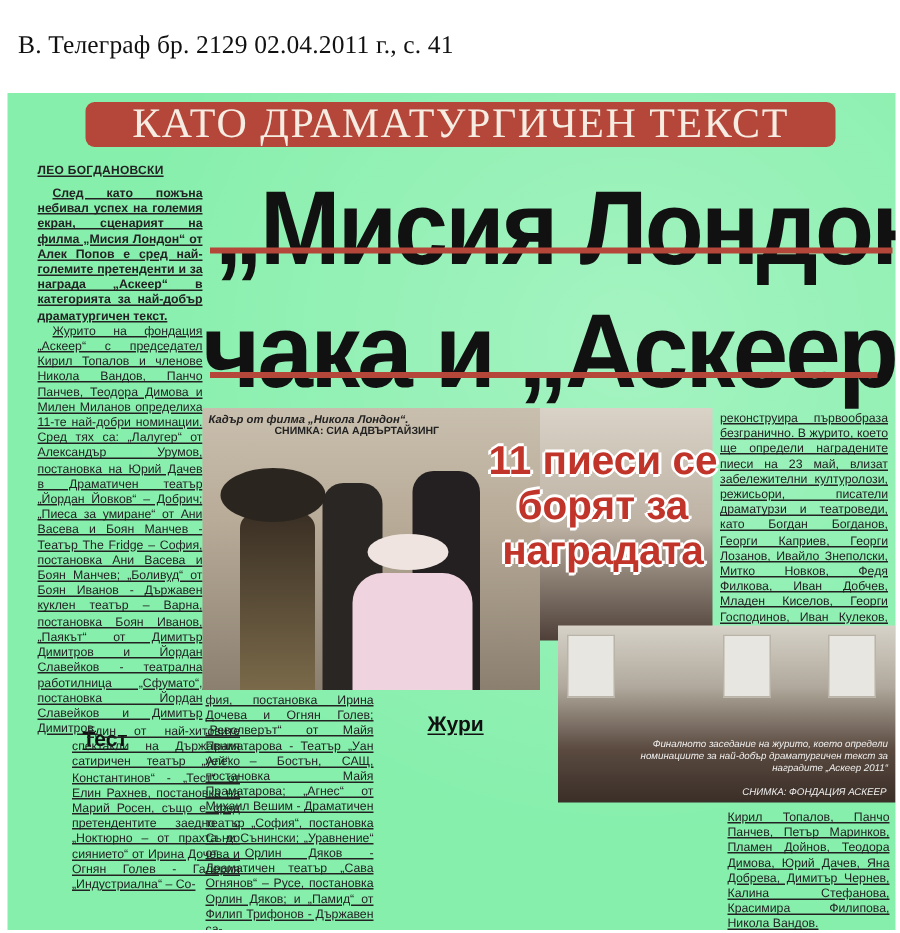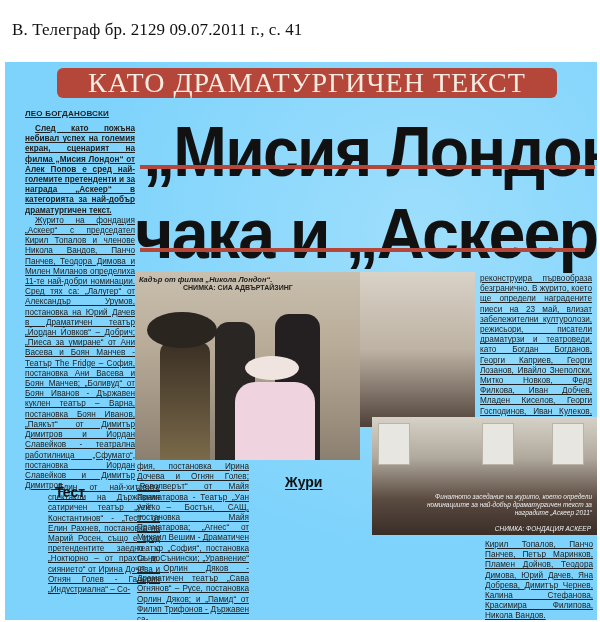--- a/index.html
+++ b/index.html
@@ -1,18 +1,18 @@
 <!DOCTYPE html>
 <html><head>
 <meta charset="utf-8">
 <style>
   html, body { margin:0; padding:0; }
   body { width:600px; height:622px; background:#ffffff; position:relative; overflow:hidden; font-family:"Liberation Sans", sans-serif; }
   .citation { position:absolute; left:12px; top:20px; font-family:"Liberation Serif", serif; font-size:17px; color:#111; letter-spacing:0.1px; }
-  .clip { position:absolute; left:5px; top:62px; width:592px; height:558px; background:#7dd3fc; overflow:hidden; }
+  .clip { position:absolute; left:5px; top:62px; width:592px; height:558px; background:#86efac; overflow:hidden; }
   .clip::before { content:""; position:absolute; inset:0; background:radial-gradient(ellipse at 70% 30%, rgba(255,255,255,0.25), rgba(0,0,0,0) 60%); pointer-events:none; }
   .kicker { position:absolute; left:52px; top:6px; width:500px; height:30px; background:#b5473a; border-radius:6px; color:#f7ece2; font-family:"Liberation Serif", serif; font-size:28px; line-height:30px; text-align:center; letter-spacing:1px; white-space:nowrap; font-weight:normal; }
   .byline { position:absolute; left:20px; top:47px; font-size:8px; font-weight:bold; text-decoration:underline; color:#222; letter-spacing:0.2px; }
   .headline { position:absolute; left:130px; top:58px; width:465px; font-family:"Liberation Sans", sans-serif; font-weight:bold; color:#111; }
   .hl1 { position:absolute; left:8px; top:-8px; font-size:70px; line-height:80px; white-space:nowrap; letter-spacing:-2px; transform:scaleX(0.92); transform-origin:left; }
   .hl2 { position:absolute; left:0px; top:74px; font-size:70px; line-height:80px; white-space:nowrap; letter-spacing:-2px; transform:scaleX(0.95); transform-origin:left; }
   .rule1 { position:absolute; left:135px; top:103px; width:455px; height:4px; background:#b5473a; }
   .rule2 { position:absolute; left:135px; top:186px; width:445px; height:4px; background:#b5473a; }
   .col { position:absolute; font-size:8.2px; line-height:10.2px; color:#222; text-align:justify;text-decoration:underline; }
   .col p { margin:0; text-indent:10px; }
@@ -30,21 +30,21 @@
   .photo-credit1 { position:absolute; left:178px; top:222px; font-size:7px; font-weight:bold; color:#222; }
   .overlay-hl { position:absolute; left:312px; top:230px; width:170px; font-weight:bold; font-size:27px; line-height:30px; color:#c0342a; text-align:center; text-shadow:2px 0 #fff,-2px 0 #fff,0 2px #fff,0 -2px #fff,1px 1px #fff,-1px -1px #fff; }
   .photo3 { position:absolute; left:367px; top:355px; width:225px; height:118px; background:linear-gradient(180deg,#d6d2c8 0%,#b0a89c 35%,#5a4a40 70%,#3a2e28 100%); overflow:hidden; }
   .photo3 .window { position:absolute; top:6px; width:30px; height:40px; background:#e8e6e0; border:1px solid #b9b3a8; }
   .photo3 .caption { position:absolute; left:40px; top:76px; width:180px; font-size:6.5px; line-height:8px; font-style:italic; color:#eee; text-align:right; }
   .photo3 .credit { position:absolute; right:6px; top:108px; font-size:6.5px; color:#eee; font-style:italic; }
 </style>
 </head>
 <body>
 
-<div class="citation">В. Телеграф  бр. 2129 09.07.2011 г., с. 41</div>
+<div class="citation">В. Телеграф  бр. 2129 02.04.2011 г., с. 41</div>
 
 <div class="clip">
 
   <div class="kicker">КАТО ДРАМАТУРГИЧЕН ТЕКСТ</div>
 
   <div class="byline">ЛЕО БОГДАНОВСКИ</div>
 
   <div class="headline">
     <div class="hl1">„Мисия Лондон“</div>
     <div class="hl2">чака и „Аскеер“</div>
@@ -67,20 +67,21 @@
     <div class="man1"></div>
     <div class="man2"></div>
     <div class="woman1"></div>
     <div class="hat1"></div>
     <div class="queen"></div>
     <div class="qhat"></div>
   </div>
   <div class="photo2"></div>
   <div class="photo-caption1">Кадър от филма „Никола Лондон“.</div>
   <div class="photo-credit1">СНИМКА: СИА АДВЪРТАЙЗИНГ</div>
+  <div class="overlay-hl">11 пиеси се борят за наградата</div>
 
   <div class="col" style="left:475px; top:212px; width:112px;">
     <p style="text-indent:0">реконструира първообраза безгранично. В журито, което ще определи наградените пиеси на 23 май, влизат забележителни културолози, режисьори, писатели драматурзи и театроведи, като Богдан Богданов, Георги Каприев, Георги Лозанов, Ивайло Знеполски, Митко Новков, Федя Филкова, Иван Добчев, Младен Киселов, Георги Господинов, Иван Кулеков, Иван Теофилов,</p>
   </div>
 
   <div class="photo3">
     <div class="window" style="left:6px;"></div>
     <div class="window" style="left:110px;"></div>
     <div class="window" style="left:180px;"></div>
     <div class="caption">Финалното заседание на журито, което определи номинациите за най-добър драматургичен текст за наградите „Аскеер 2011“</div>

